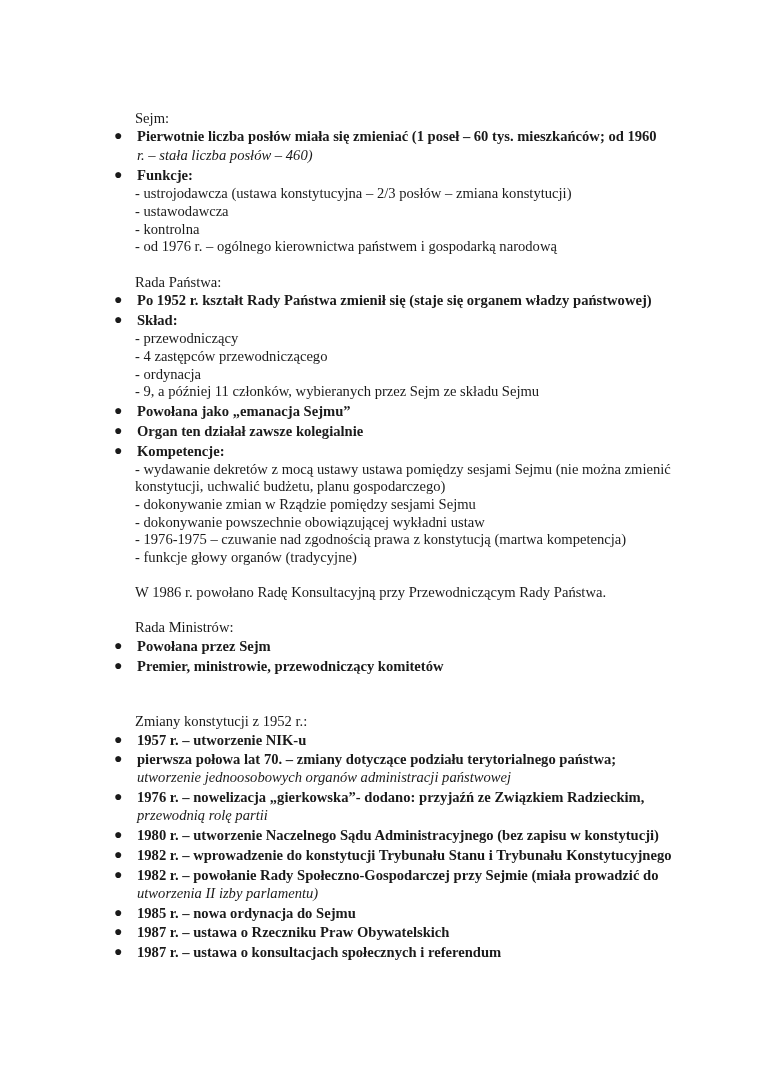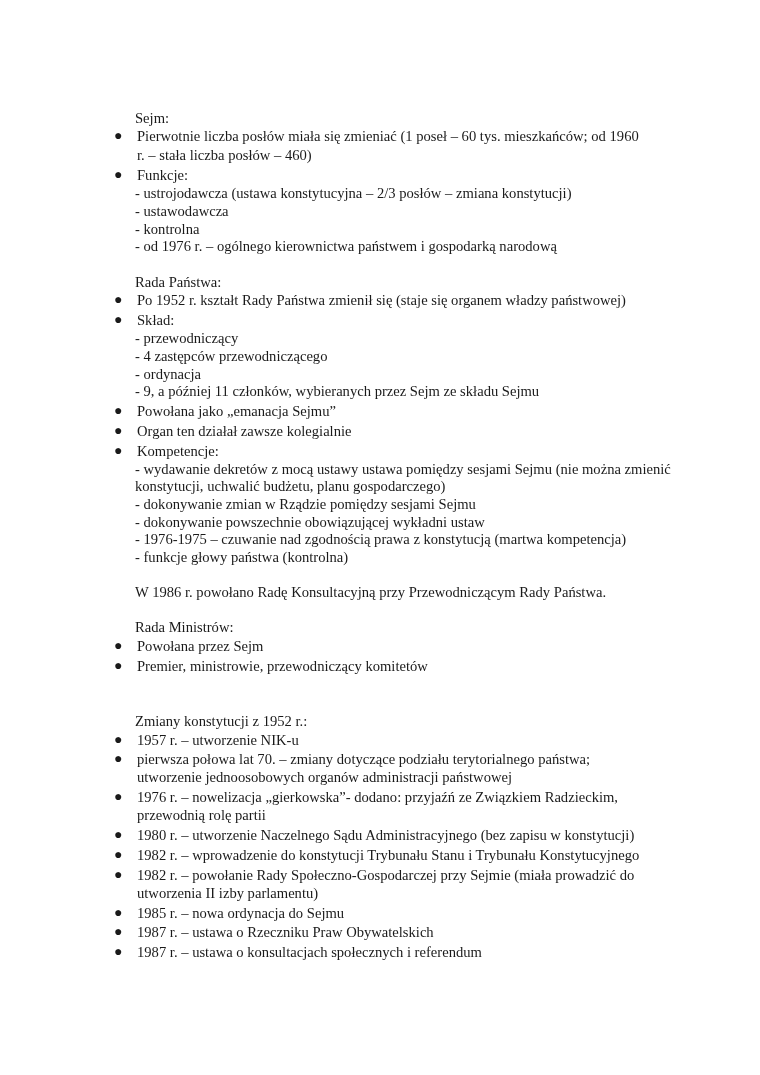--- a/index.html
+++ b/index.html
@@ -1,22 +1,22 @@
 <!DOCTYPE html>
 <html><head>
 <meta charset="utf-8">
 <style>
   html, body { margin: 0; padding: 0; background: #ffffff; }
   body { width: 760px; height: 1075px; position: relative; overflow: hidden;
          font-family: "Liberation Serif", serif; font-size: 14.6px; color: #1a1a1a; }
   .line { position: absolute; left: 107px; white-space: nowrap; line-height: 18px; margin-left: 28px; }
   .bullet-row { position: absolute; left: 0; white-space: nowrap; line-height: 18px; }
   .bullet { position: absolute; left: 114px; font-size: 14px; }
-  .btext { position: absolute; left: 137px; }
-  .cont { position: absolute; left: 137px; white-space: nowrap; line-height: 18px; }
+  .btext { position: absolute; left: 137px; font-weight: bold; }
+  .cont { position: absolute; left: 137px; white-space: nowrap; line-height: 18px; font-style: italic; }
 </style>
 </head>
 <body>
 
 <div class="line" style="top:109px">Sejm:</div>
 <div class="bullet-row" style="top:127px">
   <span class="bullet">●</span>
   <span class="btext">Pierwotnie liczba posłów miała się zmieniać (1 poseł – 60 tys. mieszkańców; od 1960</span>
 </div>
 <div class="cont" style="top:146px">r. – stała liczba posłów – 460)</div>
@@ -52,21 +52,21 @@
 </div>
 <div class="bullet-row" style="top:442px">
   <span class="bullet">●</span>
   <span class="btext">Kompetencje:</span>
 </div>
 <div class="line" style="top:460px">- wydawanie dekretów z mocą ustawy ustawa pomiędzy sesjami Sejmu (nie można zmienić</div>
 <div class="line" style="top:477px">konstytucji, uchwalić budżetu, planu gospodarczego)</div>
 <div class="line" style="top:495px">- dokonywanie zmian w Rządzie pomiędzy sesjami Sejmu</div>
 <div class="line" style="top:513px">- dokonywanie powszechnie obowiązującej wykładni ustaw</div>
 <div class="line" style="top:530px">- 1976-1975 – czuwanie nad zgodnością prawa z konstytucją (martwa kompetencja)</div>
-<div class="line" style="top:548px">- funkcje głowy państwa (kontrolna)</div>
+<div class="line" style="top:548px">- funkcje głowy organów (tradycyjne)</div>
 
 <div class="line" style="top:583px">W 1986 r. powołano Radę Konsultacyjną przy Przewodniczącym Rady Państwa.</div>
 
 <div class="line" style="top:618px">Rada Ministrów:</div>
 <div class="bullet-row" style="top:637px">
   <span class="bullet">●</span>
   <span class="btext">Powołana przez Sejm</span>
 </div>
 <div class="bullet-row" style="top:657px">
   <span class="bullet">●</span>

